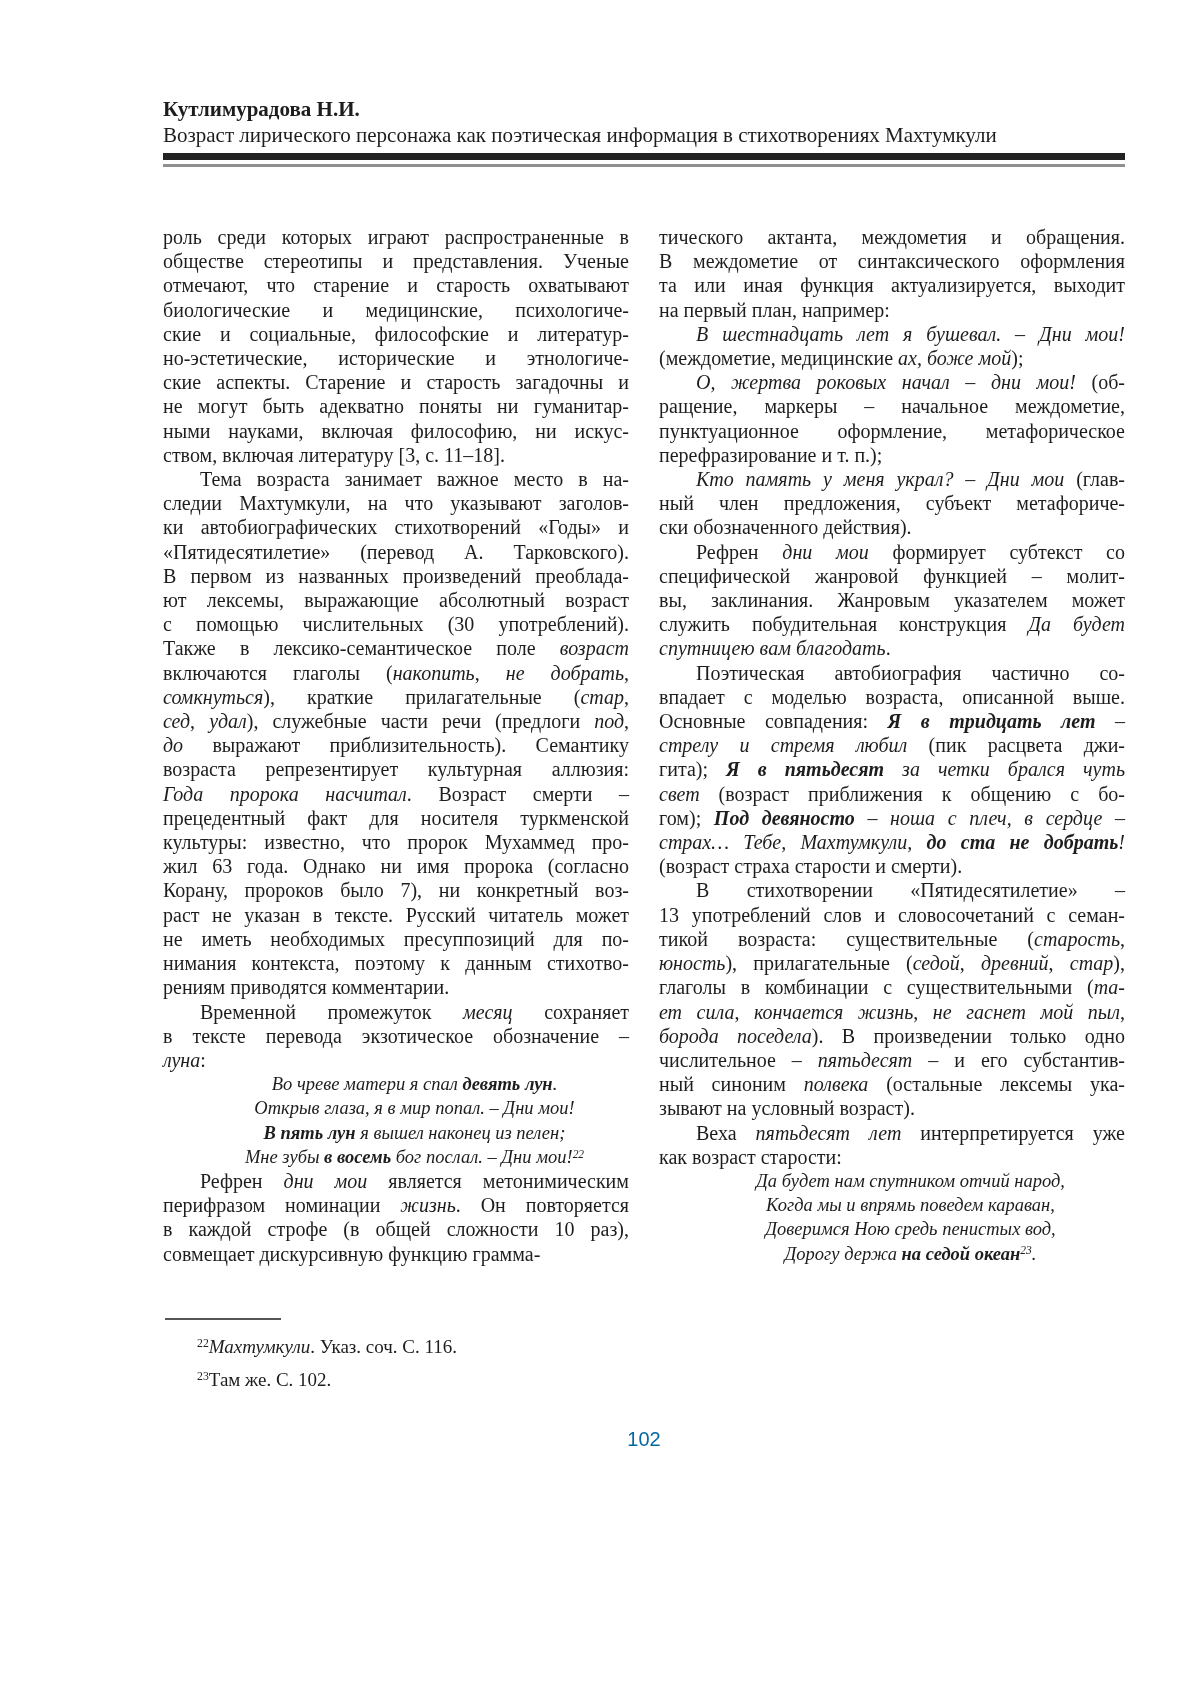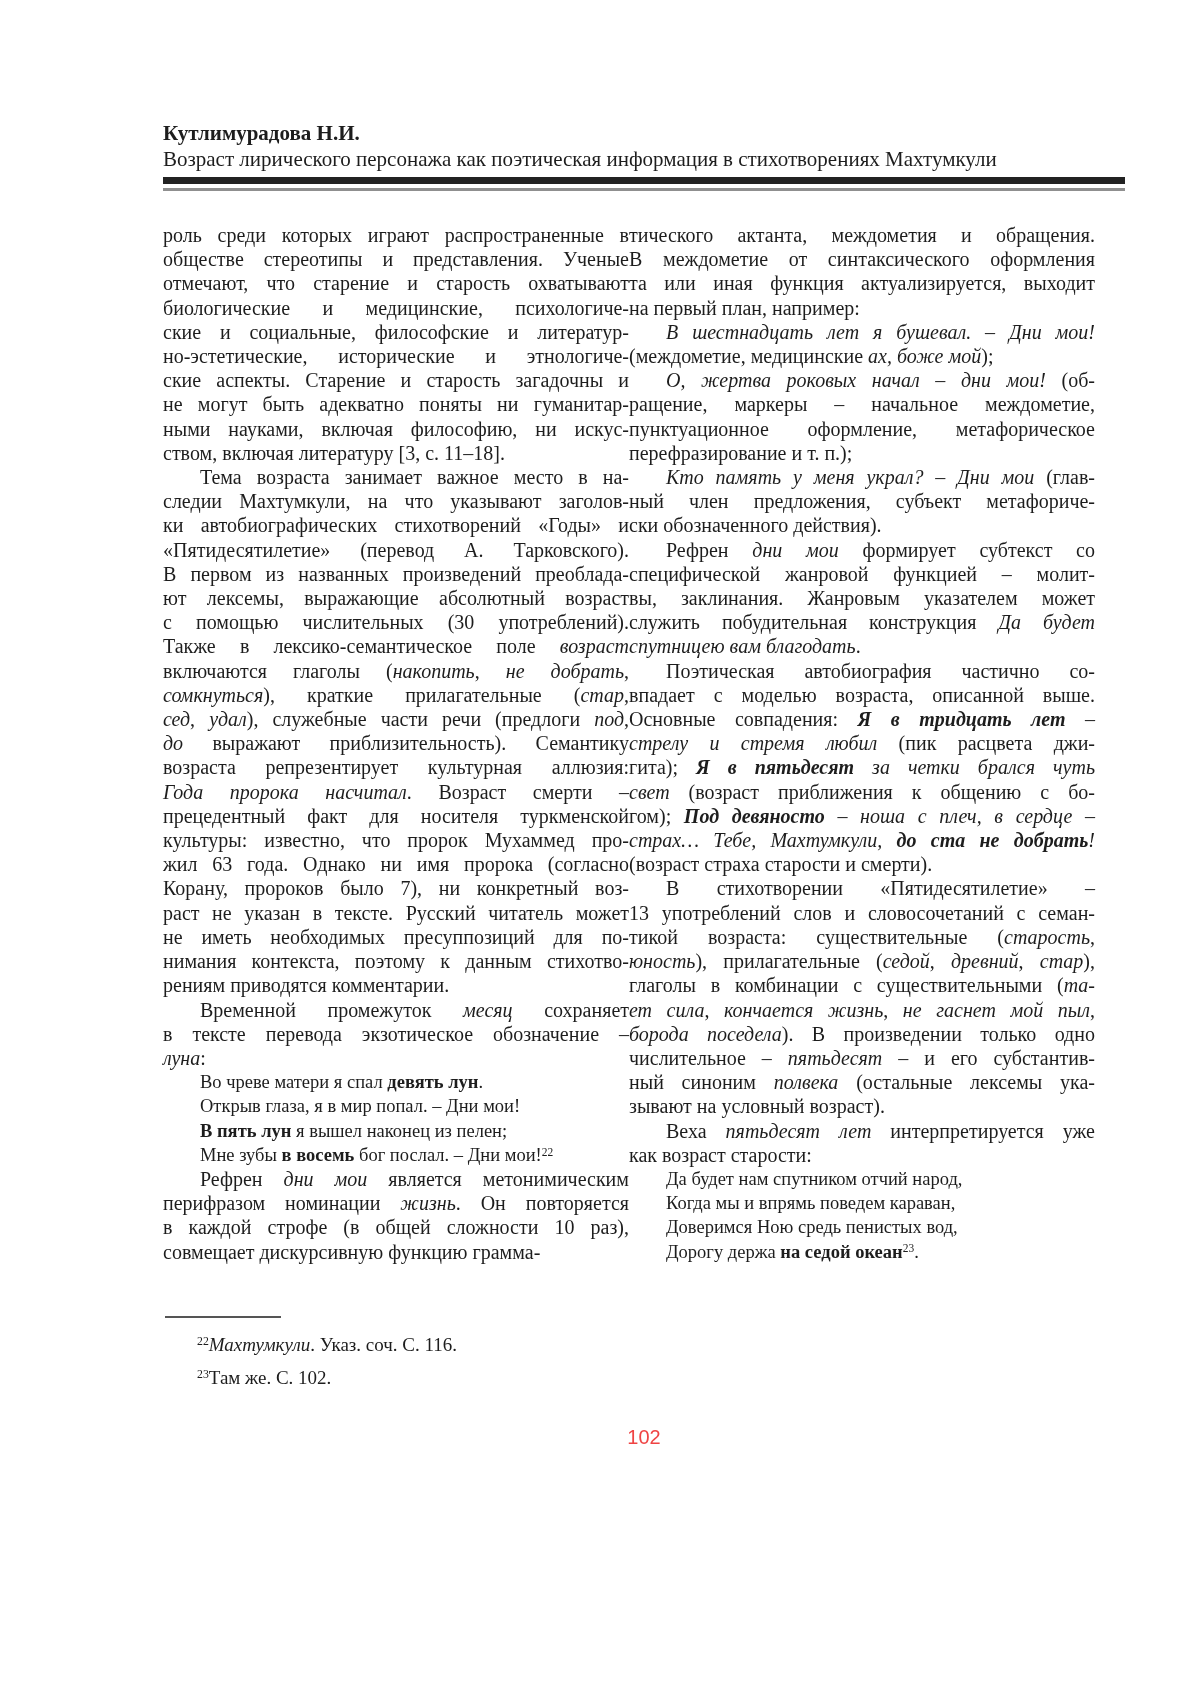--- a/index.html
+++ b/index.html
@@ -1,40 +1,40 @@
 <!DOCTYPE html>
 <html><head>
 <meta charset="utf-8">
 <style>
   html,body{margin:0;padding:0;}
   body{
     width:1200px;height:1697px;background:#ffffff;
     font-family:"Liberation Serif","DejaVu Serif",serif;
     color:#1d1d1d;overflow:hidden;
   }
-  .content{margin-left:163px;width:962px;padding-top:120px;}
+  .content{margin-left:163px;width:962px;padding-top:96px;}
   .author{font-weight:bold;font-size:21px;line-height:26px;}
   .title{font-size:21px;line-height:26px;}
   .rule{margin-top:5px;border-top:7px solid #222;border-bottom:3px solid #8f8f8f;height:4px;}
-  .cols{display:flex;margin-top:32px;}
+  .cols{display:flex;gap:30px;margin-top:58px;}
   .col{width:466px;}
   .line{font-size:20px;line-height:24.2px;text-align:justify;text-align-last:justify;}
   .line.last{text-align-last:left;}
   .line.ind{text-indent:37px;}
-  .vline{font-size:18.5px;line-height:24.2px;margin-left:37px;text-align:left;}
+  .vline{font-size:18.5px;line-height:24.2px;margin-left:37px;text-align:center;font-style:italic;}
   .r-i{font-style:italic;text-align:right;}
   .r-b{font-weight:bold;}
   .r-bi{font-weight:bold;font-style:italic;}
   .r-sup{font-size:0.62em;position:relative;top:-0.45em;line-height:0;}
   .fn-sep{width:116px;border-top:2px solid #555;margin-top:52px;margin-left:2px;}
   .footnotes{margin-top:10px;width:466px;}
   .fn{font-size:19px;line-height:33px;text-indent:34px;}
   .pagenum{margin-top:32px;text-align:center;
     font-family:"Liberation Sans","DejaVu Sans",sans-serif;
-    font-size:20px;color:#ef4444;}
+    font-size:20px;color:#0369a1;}
 </style>
 </head>
 <body>
 
 <div class="content">
   <div class="author">Кутлимурадова Н.И.</div>
   <div class="title">Возраст лирического персонажа как поэтическая информация в стихотворениях Махтумкули</div>
   <div class="rule"></div>
 
   <div class="cols">

